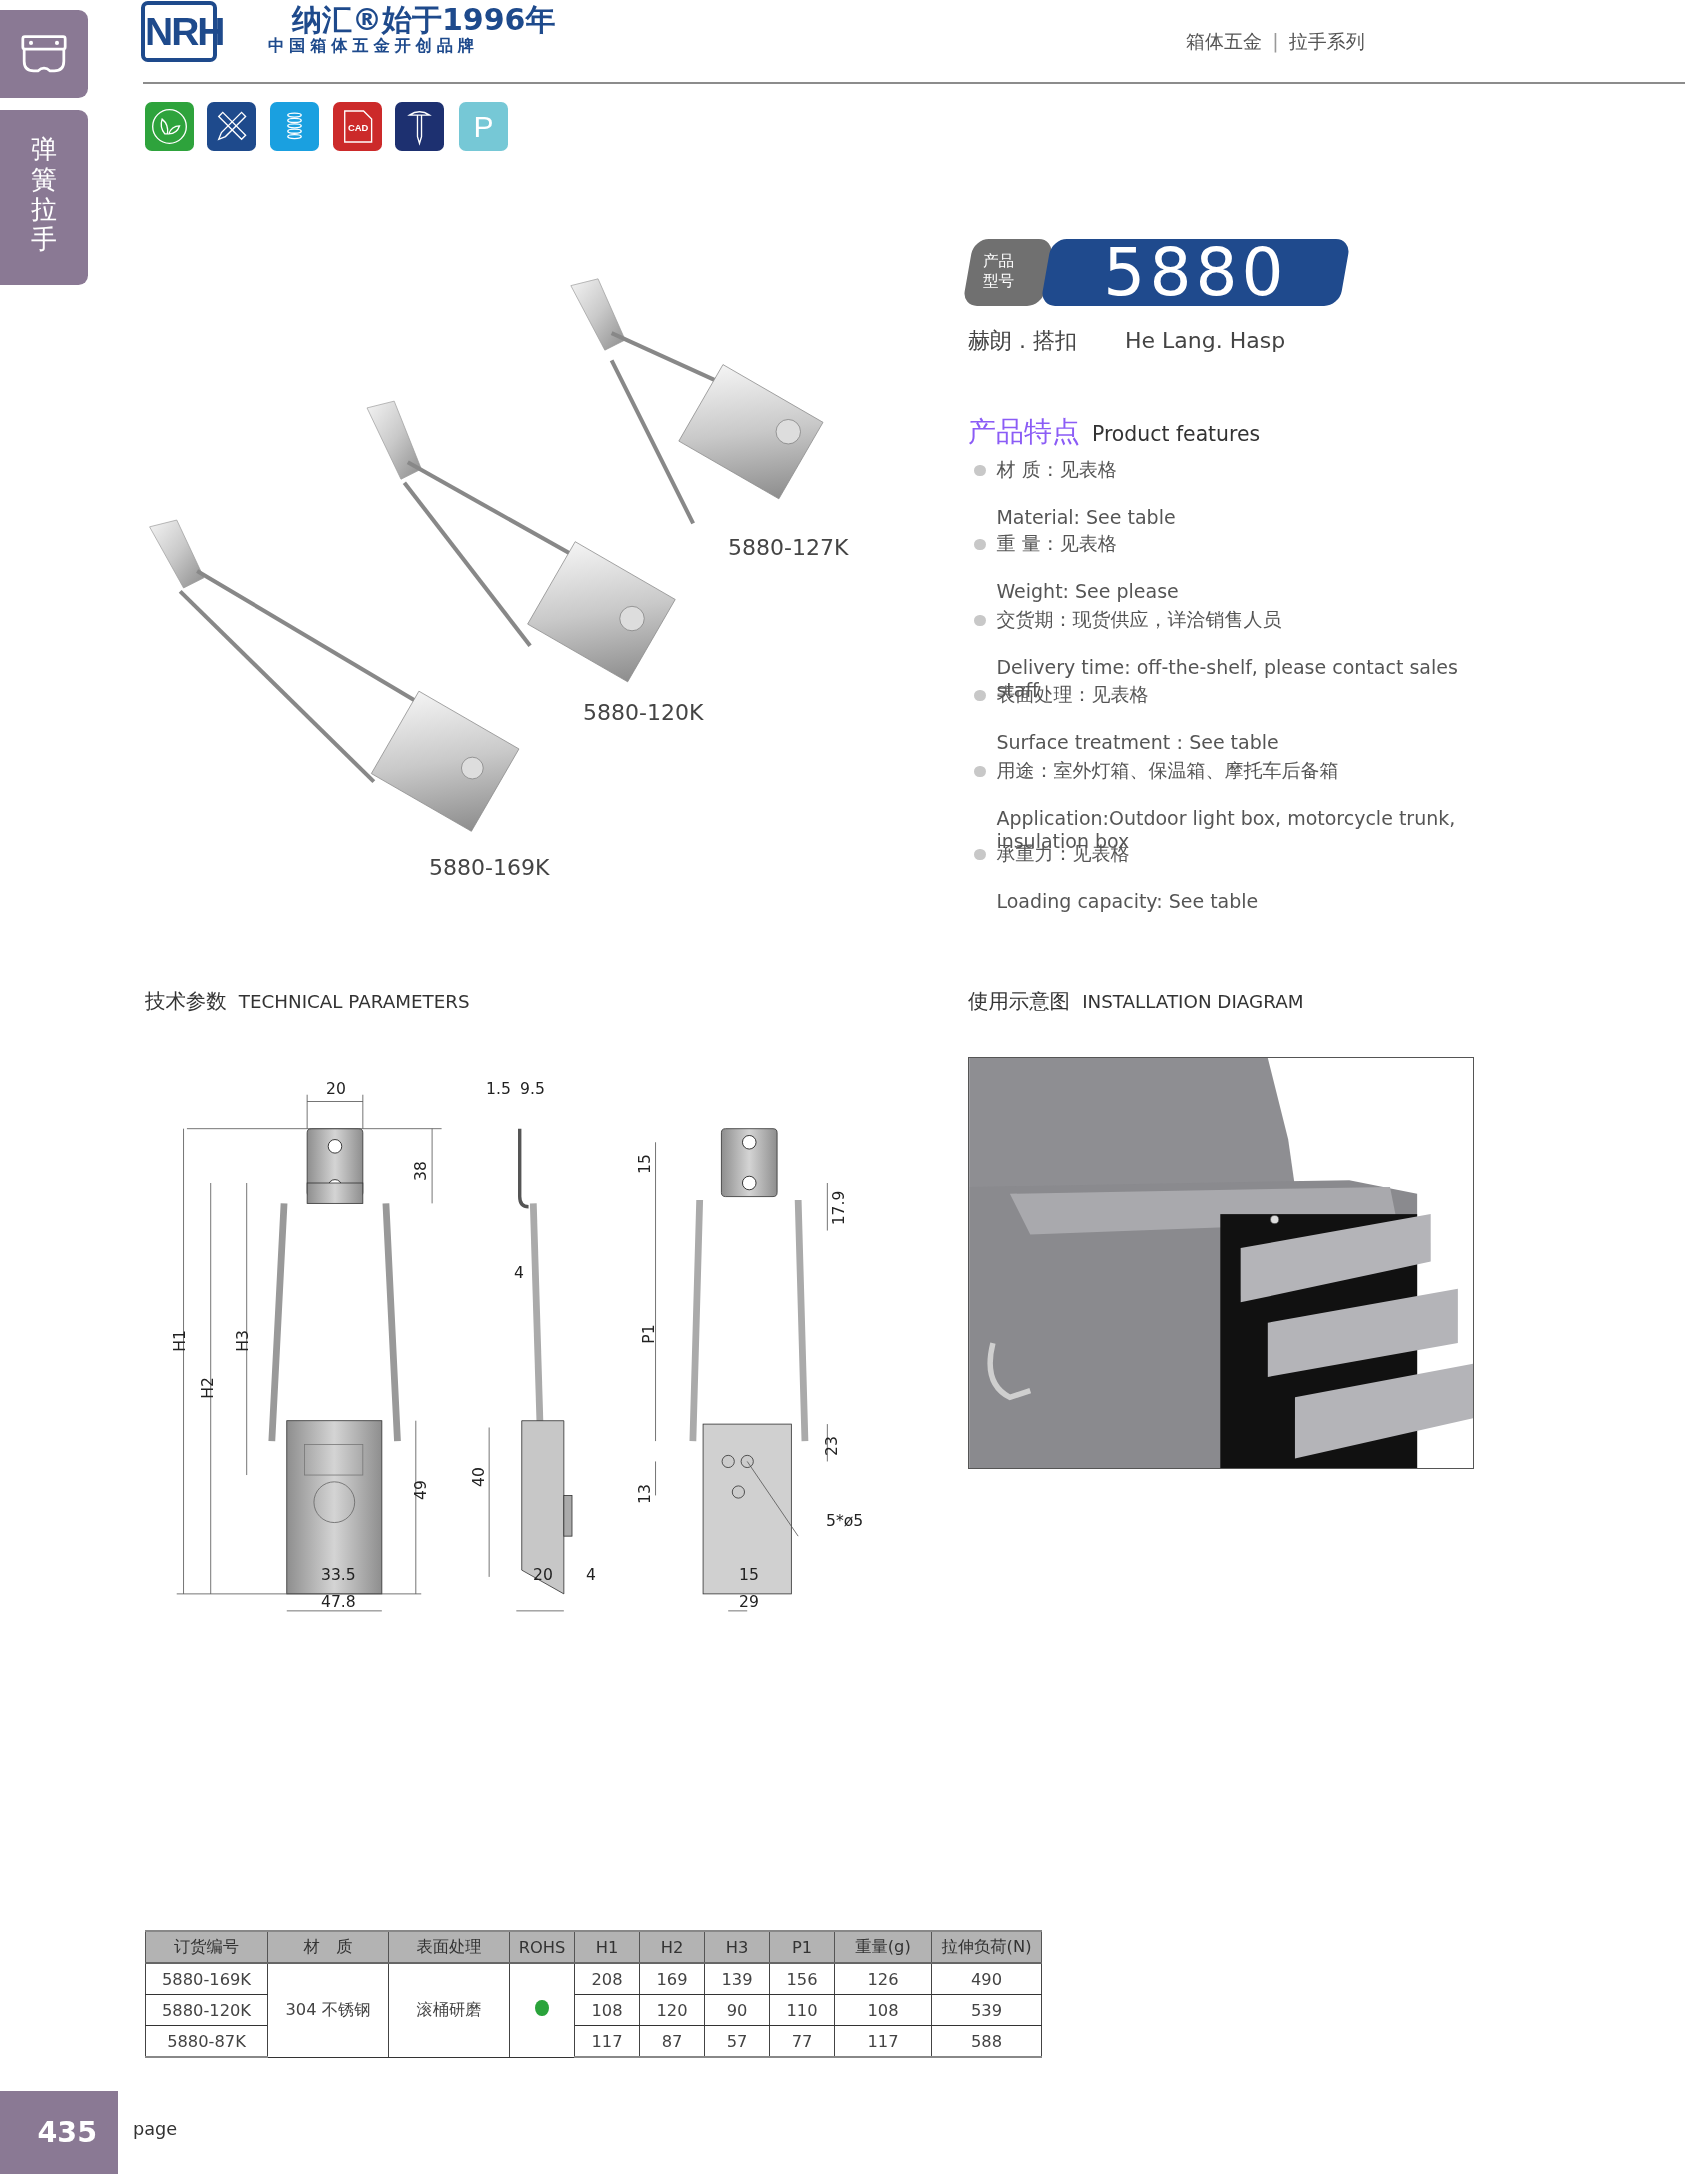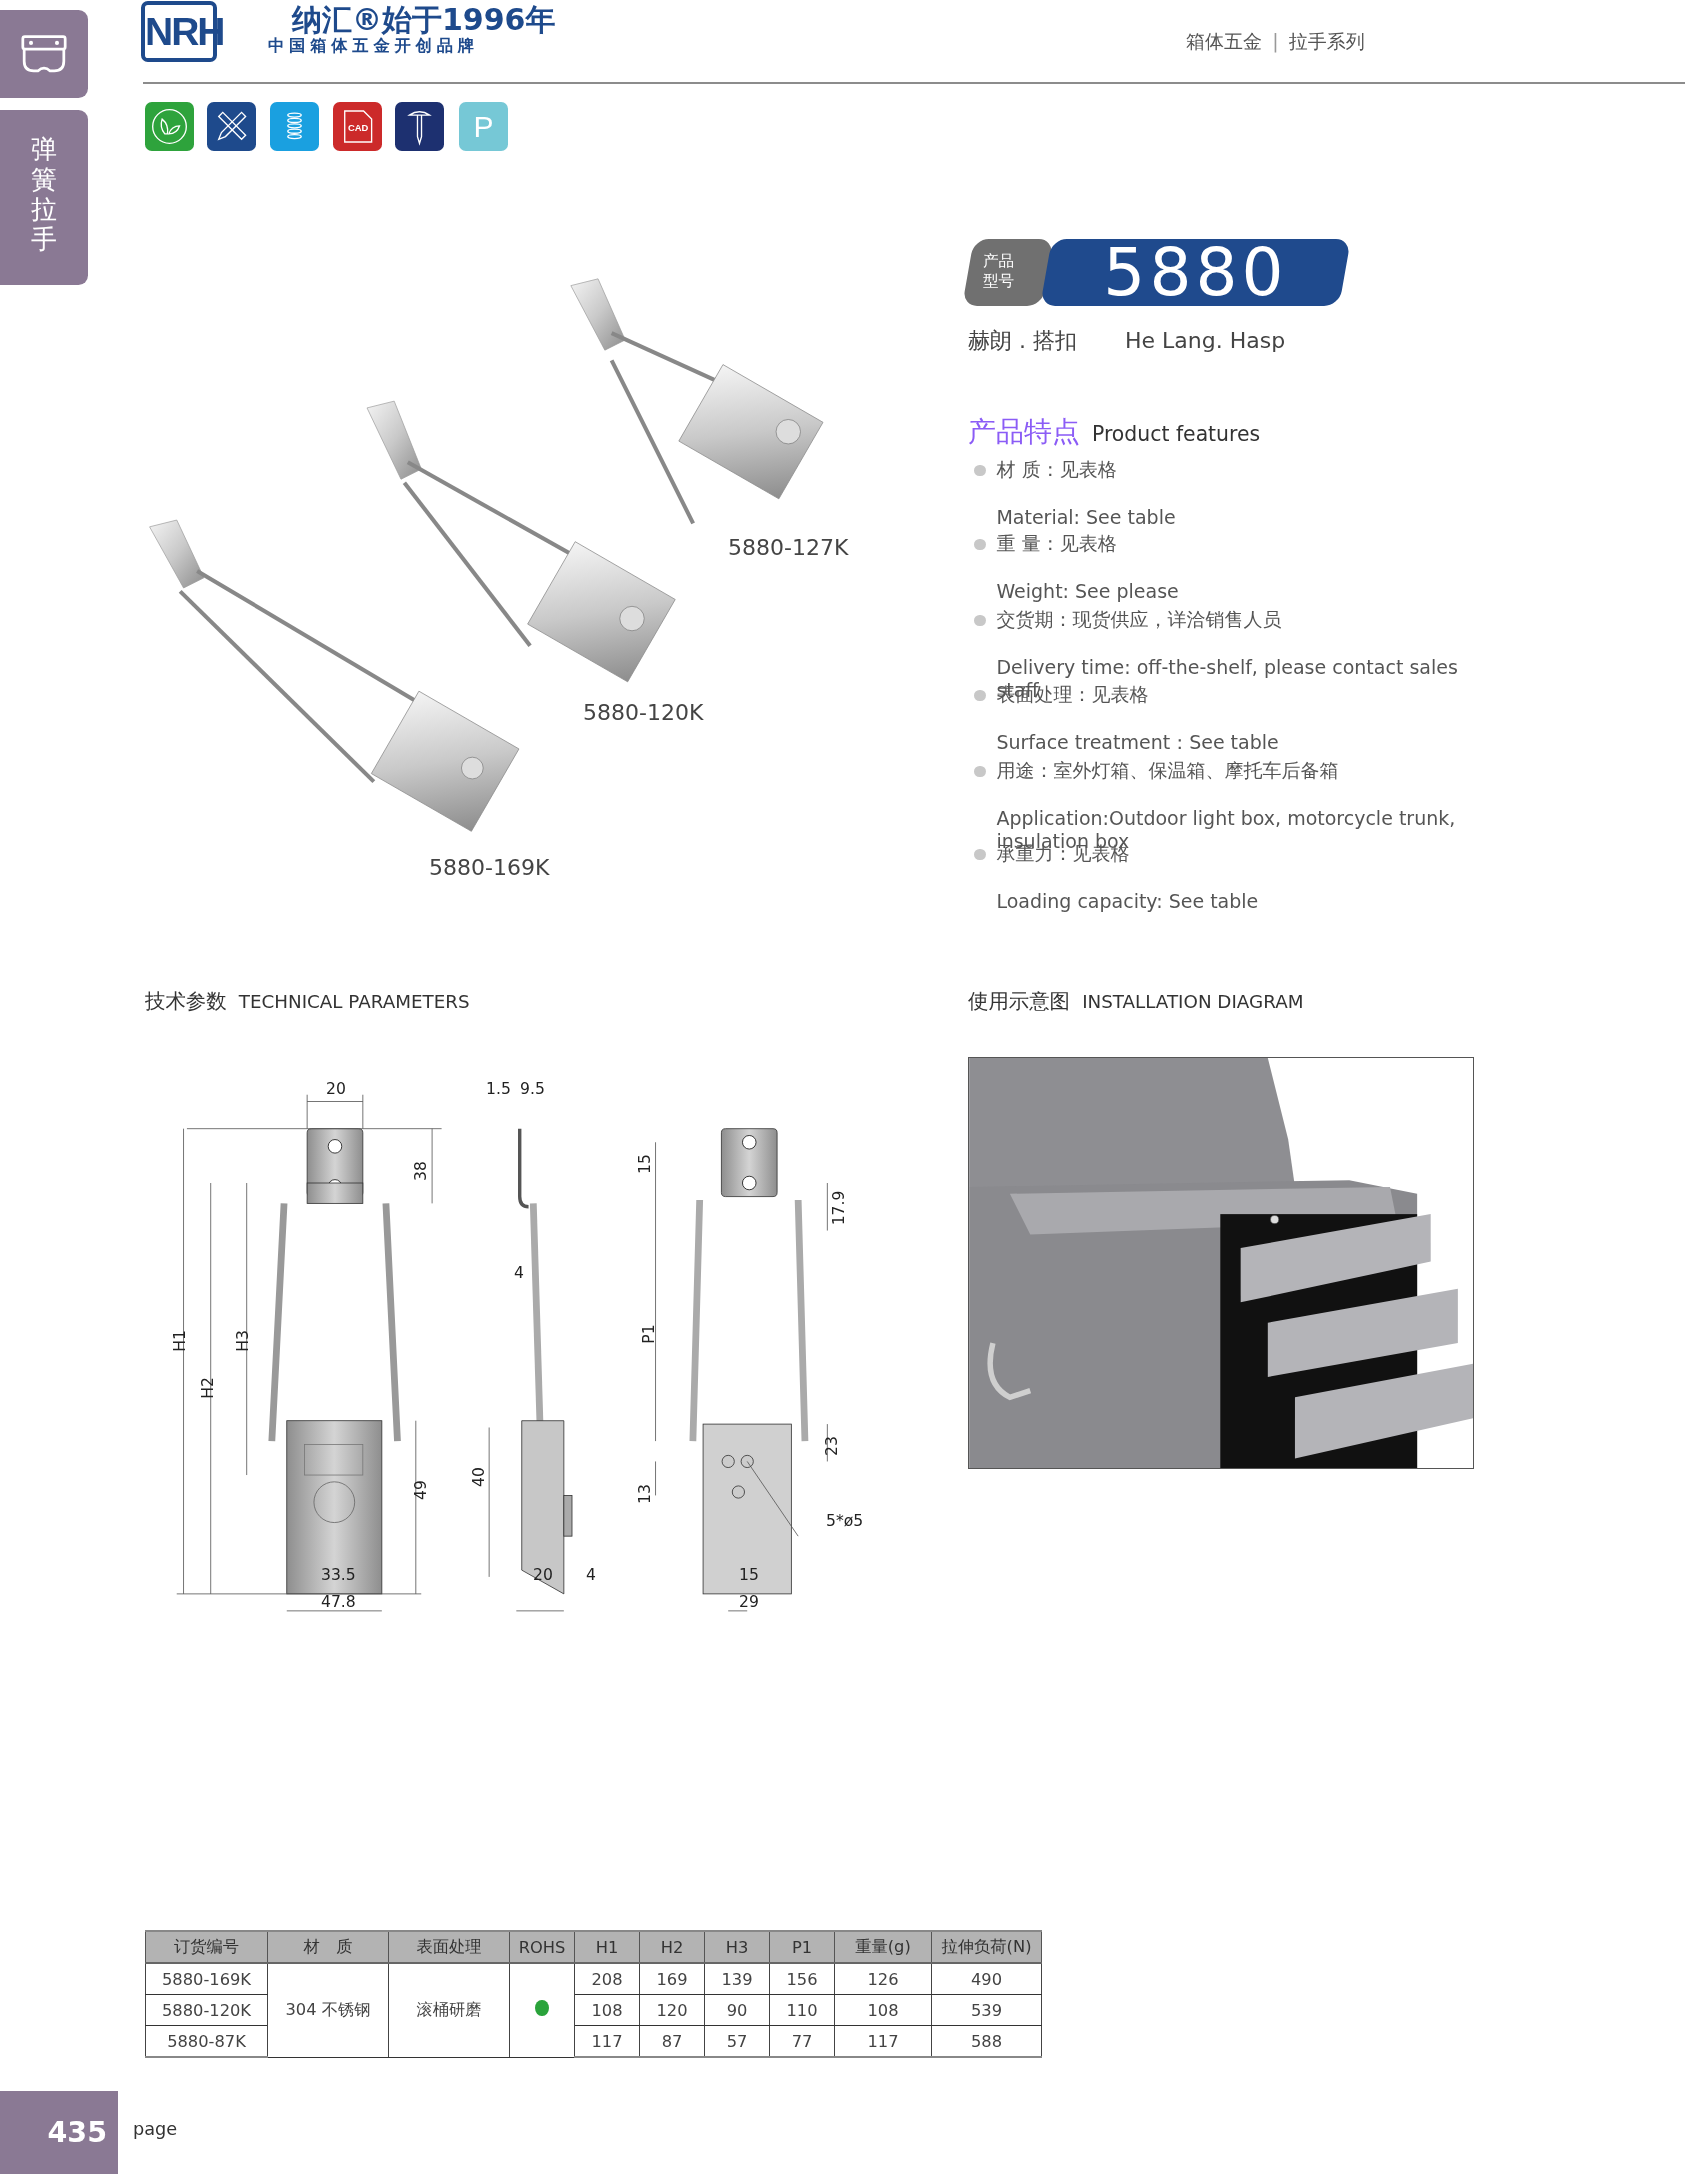--- a/index.html
+++ b/index.html
@@ -29,21 +29,21 @@
   .sec-head .en{font-size:18.3px;margin-left:12.2px;}
   .prod-label{position:absolute;font-size:22px;color:#444;}
   .dim{position:absolute;font-size:15.6px;color:#222;font-family:"DejaVu Sans",sans-serif;}
   .table-wrap{position:absolute;left:145px;top:1930px;}
   table{border-collapse:collapse;font-size:16.3px;color:#444;}
   th{background:#b3b3b3;color:#333;font-weight:normal;height:30px;border-left:1.4px solid #555;border-right:1.4px solid #555;padding:0;}
   thead tr{border-top:2px solid #888;border-bottom:2px solid #666;}
   td{height:30px;text-align:center;border-left:1.4px solid #444;border-right:1.4px solid #444;border-bottom:1.4px solid #333;padding:0;}
   tbody tr:last-child td{border-bottom:2px solid #888;}
   .rohs-dot{display:inline-block;width:13.6px;height:16.3px;border-radius:50%;background:#2aa33b;}
-  .page-box{position:absolute;left:0;top:2091px;width:118px;height:83px;background:#8a7994;color:#fff;font-size:28.5px;font-weight:bold;text-align:right;line-height:83px;box-sizing:border-box;padding-right:11px;}
+  .page-box{position:absolute;left:0;top:2091px;width:118px;height:83px;background:#8a7994;color:#fff;font-size:28.5px;font-weight:bold;text-align:right;line-height:83px;box-sizing:border-box;padding-right:21px;}
   .page-word{position:absolute;left:133px;top:2119px;font-size:17.7px;color:#333;}
   .install-img{position:absolute;left:968px;top:1057px;width:506px;height:412px;border:1.4px solid #555;box-sizing:border-box;overflow:hidden;background:#fff;}
 </style>
 </head>
 <body>
 
 <div class="side-tab" style="top:10.2px;height:88px;">
   <svg width="48" height="41" style="position:absolute;left:20.4px;top:24px" viewBox="0 0 70 60">
     <rect x="4" y="4" width="62" height="18" rx="3" fill="none" stroke="#fff" stroke-width="4"></rect>
     <path d="M6 22 L6 40 Q6 54 20 54 L26 54 Q35 46 44 54 L50 54 Q64 54 64 40 L64 22" fill="none" stroke="#fff" stroke-width="4"></path>

